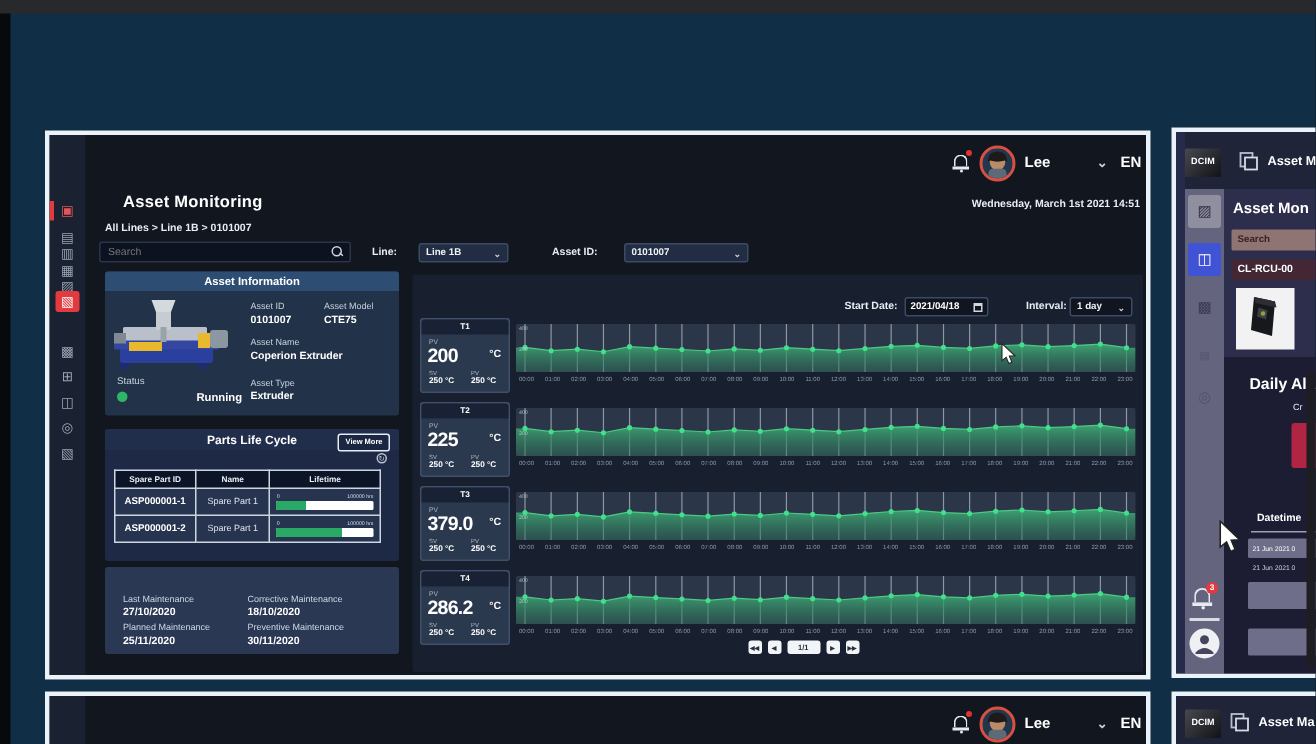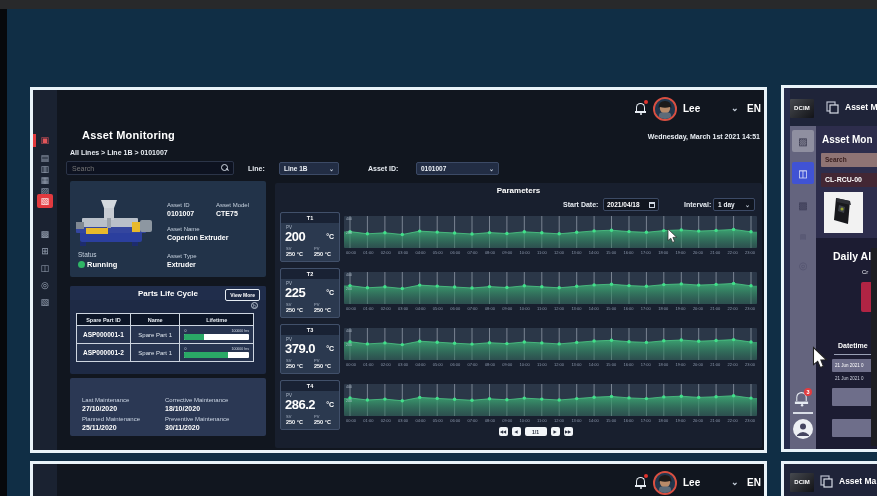--- a/index.html
+++ b/index.html
@@ -165,20 +165,21 @@
       <span>Line 1B</span>
       <span class="chev" style="font-size:6px;">⌄</span>
     </div>
     <div class="abs ctl-label" style="left:311px; top:75px;">Asset ID:</div>
     <div class="abs select" style="left:359px; top:72px; width:83px;">
       <span>0101007</span>
       <span class="chev" style="font-size:6px;">⌄</span>
     </div>
 
     <div id="p-assetinfo" class="abs">
+      <div class="panel-hd">Asset Information</div>
       <svg class="abs" style="left:4px; top:17px;" width="82" height="50" viewBox="0 0 82 50">
         <rect x="6" y="33" width="62" height="11" rx="2" fill="#2b3f9e"></rect>
         <rect x="2" y="28" width="70" height="7" rx="1" fill="#34469f"></rect>
         <rect x="8" y="20" width="56" height="9" rx="1" fill="#b9c0c9"></rect>
         <rect x="12" y="30" width="22" height="6" fill="#e8b92c"></rect>
         <rect x="58" y="24" width="8" height="10" fill="#e8b92c"></rect>
         <rect x="30" y="6" width="10" height="16" fill="#c7ccd3"></rect>
         <path d="M27 2 h16 l-3 8 h-10 z" fill="#d4d9de"></path>
         <rect x="33" y="20" width="4" height="10" fill="#9aa2ab"></rect>
         <rect x="66" y="22" width="12" height="12" rx="2" fill="#8d97a1"></rect>
@@ -190,21 +191,21 @@
       <div class="abs field-value" style="left:97px; top:29px;">0101007</div>
       <div class="abs field-label" style="left:146px; top:21px;">Asset Model</div>
       <div class="abs field-value" style="left:146px; top:29px;">CTE75</div>
       <div class="abs field-label" style="left:97px; top:45px;">Asset Name</div>
       <div class="abs field-value" style="left:97px; top:53px;">Coperion Extruder</div>
       <div class="abs field-label" style="left:97px; top:72px;">Asset Type</div>
       <div class="abs field-value" style="left:97px; top:80px;">Extruder</div>
       <div class="abs field-label" style="left:8px; top:70px; font-size:6.5px;">Status</div>
       <div class="abs" style="left:8px; top:79px; display:flex; align-items:center; gap:2px;">
         <span id="status-dot"></span>
-        <span style="font-size:7.5px; font-weight:bold;">Running</span>
+        <span style="font-size:7.5px; font-weight:bold;margin-left:44px;">Running</span>
       </div>
     </div>
 
     <div id="p-parts" class="abs">
       <div class="panel-hd">Parts Life Cycle</div>
       <button id="view-more">View More</button>
       <div id="refresh-ic">↻</div>
       <table class="parts">
         <thead>
           <tr>
@@ -253,21 +254,20 @@
       <div class="abs m-value" style="left:12px; top:27px;">27/10/2020</div>
       <div class="abs m-label" style="left:95px; top:19px;">Corrective Maintenance</div>
       <div class="abs m-value" style="left:95px; top:27px;">18/10/2020</div>
       <div class="abs m-label" style="left:12px; top:38px;">Planned Maintenance</div>
       <div class="abs m-value" style="left:12px; top:46px;">25/11/2020</div>
       <div class="abs m-label" style="left:95px; top:38px;">Preventive Maintenance</div>
       <div class="abs m-value" style="left:95px; top:46px;">30/11/2020</div>
     </div>
 
     <div id="p-params" class="abs">
-      <div id="params-title">Parameters</div>
       <div class="abs ctl-label" style="left:288px; top:18px;">Start Date:</div>
       <div id="date-box" class="abs" style="left:328px; top:15px; width:56px; height:13px;">
         <span>2021/04/18</span>
         <span class="cal"></span>
       </div>
       <div class="abs ctl-label" style="left:409px; top:18px;">Interval:</div>
       <div class="abs select" style="left:438px; top:15px; width:42px; background:#10151f;">
         <span>1 day</span>
         <span class="chev" style="font-size:6px;">⌄</span>
       </div>

